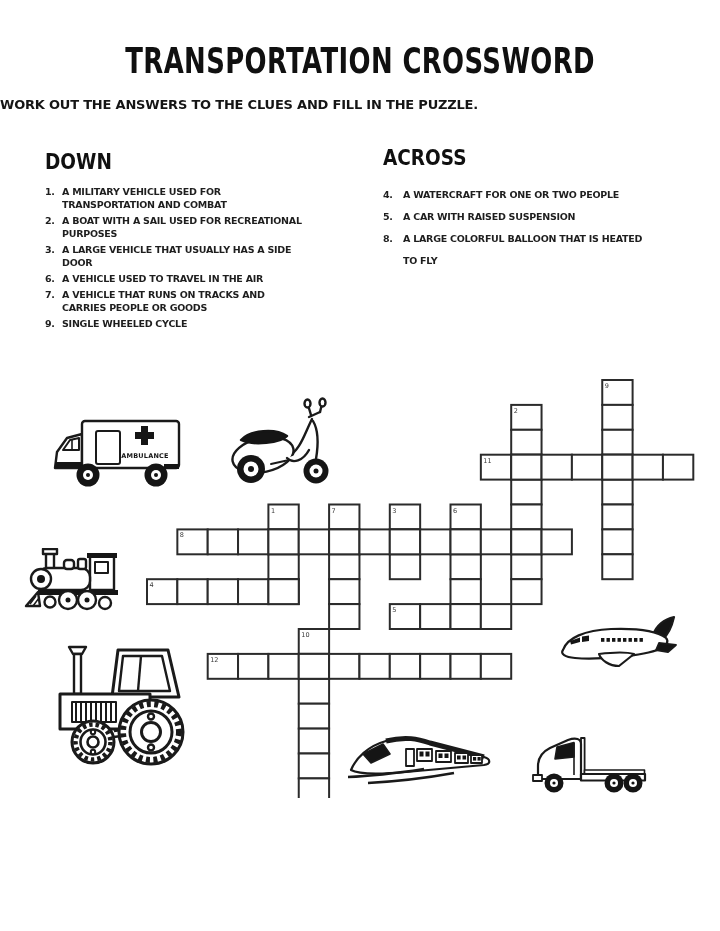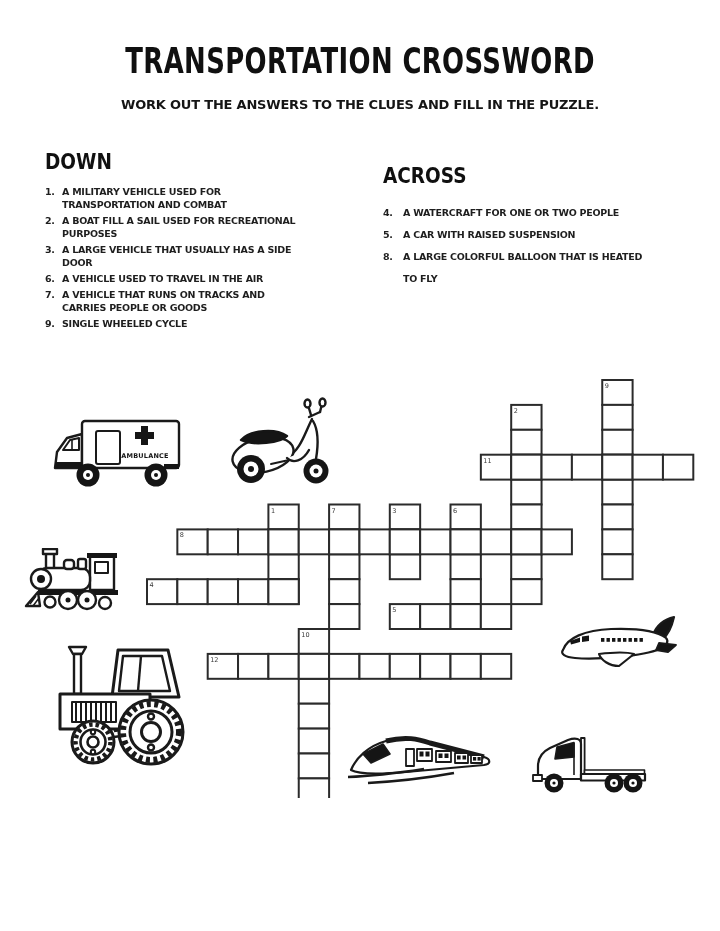--- a/index.html
+++ b/index.html
@@ -1,25 +1,25 @@
 <!DOCTYPE html>
 <html><head>
 <meta charset="utf-8">
 <style>
   html,body{margin:0;padding:0;background:#fff;}
   .page{position:relative;width:720px;height:798px;background:#ffffff;overflow:hidden;
         font-family:"DejaVu Sans",sans-serif;color:#1e1e1e;}
   .title{position:absolute;top:40px;left:0;right:0;text-align:center;
          font-size:36px;font-weight:bold;letter-spacing:.5px;color:#101010;white-space:nowrap;}
   .title>span{display:inline-block;transform:scaleX(.72);transform-origin:center;}
-  .subtitle{position:absolute;top:97px;left:0;right:0;text-align:center;
+  .subtitle{position:absolute;top:97px;left:0;right:0;
             font-size:13px;font-weight:bold;letter-spacing:-.2px;color:#151515;}
   .clues{position:absolute;width:300px;}
   .clues.down{left:45px;top:150px;}
-  .clues.across{left:383px;top:164px;}
+  .clues.across{left:383px;top:146px;}
   .clues h2{margin:0;font-size:21px;font-weight:bold;color:#101010;
             transform:scaleX(.88);transform-origin:left;}
   .clue-list{margin-top:11px;width:265px;font-size:9.5px;font-weight:bold;
              letter-spacing:-.25px;color:#1e1e1e;}
   .down .clue-list{line-height:13px;}
   .across .clue-list{line-height:22px;margin-top:14px;width:268px;}
   .clue{display:flex;}
   .down .clue{margin-bottom:3px;}
   .clue-num{flex:none;width:17px;}
   .across .clue-num{width:20px;}
@@ -44,21 +44,21 @@
 
   <section class="clues down">
     <h2>DOWN</h2>
     <div class="clue-list">
         <div class="clue">
           <span class="clue-num">1.</span>
           <span class="clue-text">A MILITARY VEHICLE USED FOR TRANSPORTATION AND COMBAT</span>
         </div>
         <div class="clue">
           <span class="clue-num">2.</span>
-          <span class="clue-text">A BOAT FILL A SAIL USED FOR RECREATIONAL PURPOSES</span>
+          <span class="clue-text">A BOAT WITH A SAIL USED FOR RECREATIONAL PURPOSES</span>
         </div>
         <div class="clue">
           <span class="clue-num">3.</span>
           <span class="clue-text">A LARGE VEHICLE THAT USUALLY HAS A SIDE DOOR</span>
         </div>
         <div class="clue">
           <span class="clue-num">6.</span>
           <span class="clue-text">A VEHICLE USED TO TRAVEL IN THE AIR</span>
         </div>
         <div class="clue">

